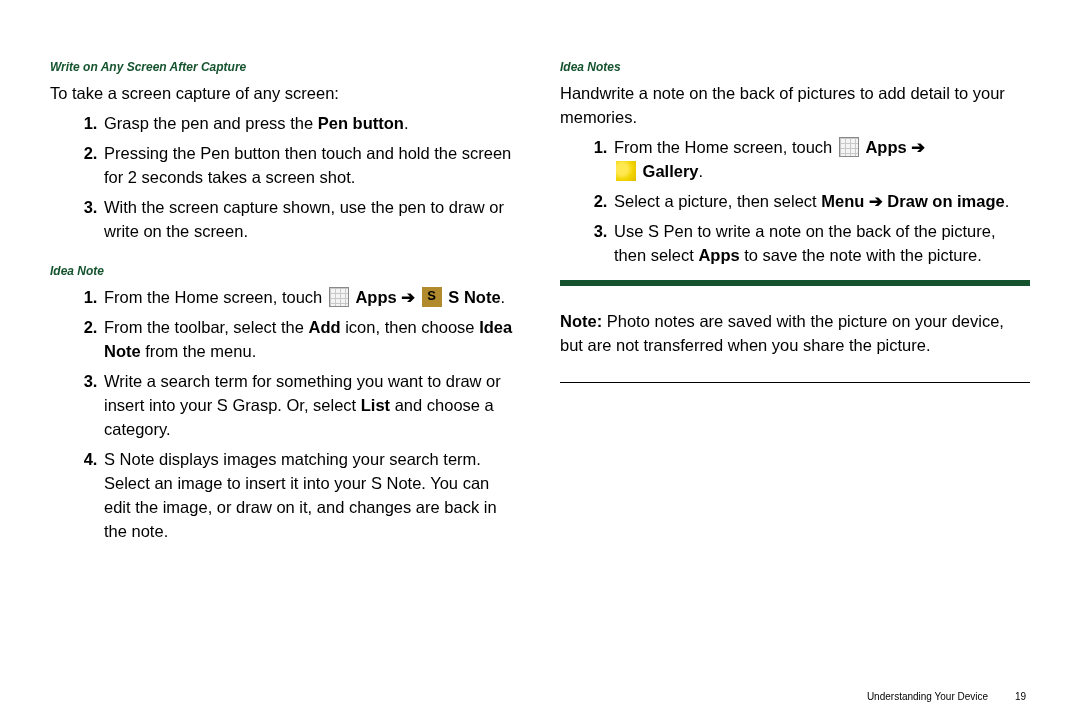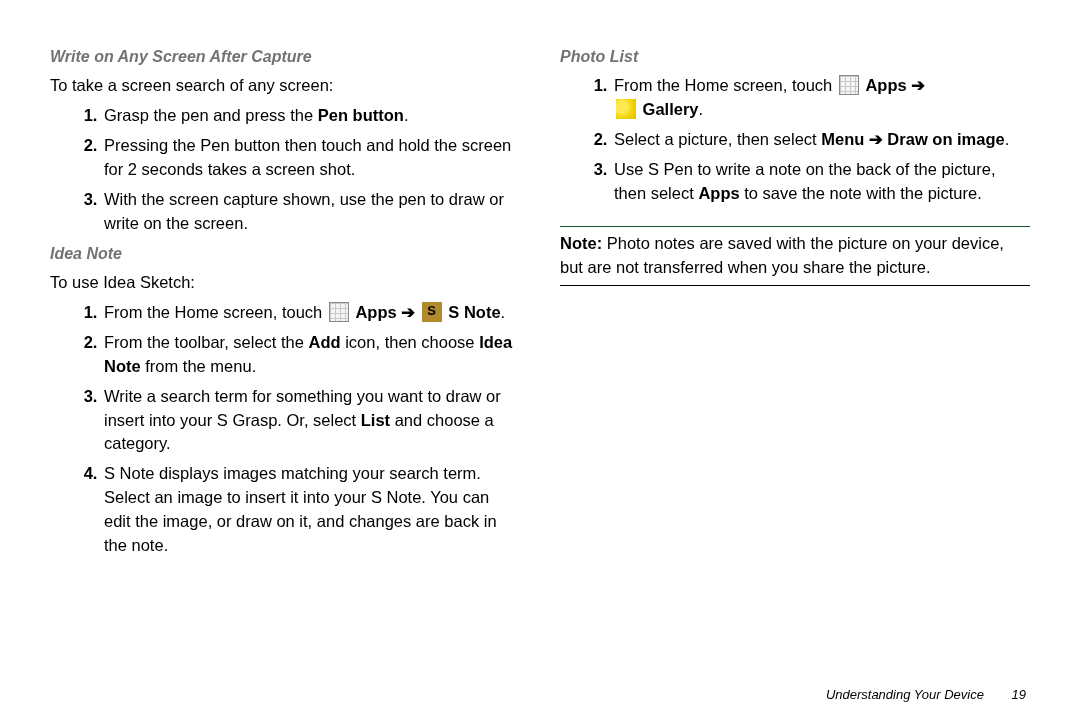--- a/index.html
+++ b/index.html
@@ -24,42 +24,42 @@
   .col {
     flex: 1;
     min-width: 0;
     font-size: 16.5px;
     line-height: 1.45;
   }
   h2.section {
     font-family: Arial, Helvetica, sans-serif;
     font-weight: 800;
     font-style: italic;
-    color: #737373;
-    font-size: 16px;
-    margin: 5px 0 6px 0;
+    color: #14532d;
+    font-size: 12px;
+    margin: 19px 0 6px 0;
   }
   p { margin: 2px 0 6px 0; }
   ol.steps {
     margin: 0 0 6px 0;
     padding-left: 42px;
   }
   ol.steps > li {
     margin: 4px 0 6px 10px;
     padding-left: 2px;
   }
   ol.steps > li::marker {
     font-weight: bold;
   }
   .bold { font-weight: bold; }
   .note-block {
-    border-top: 1px solid #14532d;
+    border-top: 6px solid #14532d;
     border-bottom: 1px solid #000;
-    padding: 5px 0;
-    margin-top: 20px;
+    padding: 24px 0;
+    margin-top: 12px;
   }
   .icon {
     display: inline-block;
     width: 20px;
     height: 20px;
     vertical-align: -4px;
     margin: 0 2px;
   }
   .apps-icon {
     border: 1px solid #888;
@@ -84,65 +84,64 @@
     color: #000;
   }
   .gallery-icon {
     background: radial-gradient(circle at 30% 40%, #ffe850 30%, #f2d400 60%, #e0bb00 100%);
     box-sizing: border-box;
   }
   .footer {
     position: absolute;
     bottom: 18px;
     right: 54px;
-    font-size: 13px;
-    font-style: italic;
+    font-size: 10px;
   }
   .footer .pgnum { margin-left: 24px; }
 </style>
 </head>
 <body>
 
 <div class="page">
 
   <div class="col">
 
     <h2 class="section">Write on Any Screen After Capture</h2>
-    <p>To take a screen search of any screen:</p>
+    <p>To take a screen capture of any screen:</p>
     <ol class="steps">
       <li>
         <span>Grasp the pen and press the </span><span class="bold">Pen button</span><span>.</span>
       </li>
       <li>Pressing the Pen button then touch and hold the screen for 2 seconds takes a screen shot.</li>
       <li>With the screen capture shown, use the pen to draw or write on the screen.</li>
     </ol>
 
     <h2 class="section">Idea Note</h2>
-    <p>To use Idea Sketch:</p>
     <ol class="steps">
       <li>
         <span>From the Home screen, touch </span>
         <span class="icon apps-icon"></span>
         <span class="bold"> Apps </span><span class="bold">➔</span>
         <span class="icon snote-icon"></span>
         <span class="bold"> S Note</span><span>.</span>
       </li>
       <li>
         <span>From the toolbar, select the </span><span class="bold">Add</span><span> icon, then choose </span><span class="bold">Idea Note</span><span> from the menu.</span>
       </li>
       <li>
         <span>Write a search term for something you want to draw or insert into your S Grasp. Or, select </span><span class="bold">List</span><span> and choose a category.</span>
       </li>
       <li>S Note displays images matching your search term. Select an image to insert it into your S Note. You can edit the image, or draw on it, and changes are back in the note.</li>
     </ol>
   </div>
 
   <div class="col">
 
-    <h2 class="section">Photo List</h2>
+    <h2 class="section">Idea Notes</h2>
+    <p>Handwrite a note on the back of pictures to add detail to your memories.</p>
     <ol class="steps">
       <li>
         <span>From the Home screen, touch </span>
         <span class="icon apps-icon"></span>
         <span class="bold"> Apps </span><span class="bold">➔</span><br>
         <span class="icon gallery-icon"></span>
         <span class="bold"> Gallery</span><span>.</span>
       </li>
       <li>
         <span>Select a picture, then select </span><span class="bold">Menu </span><span class="bold">➔</span><span class="bold"> Draw on image</span><span>.</span>

